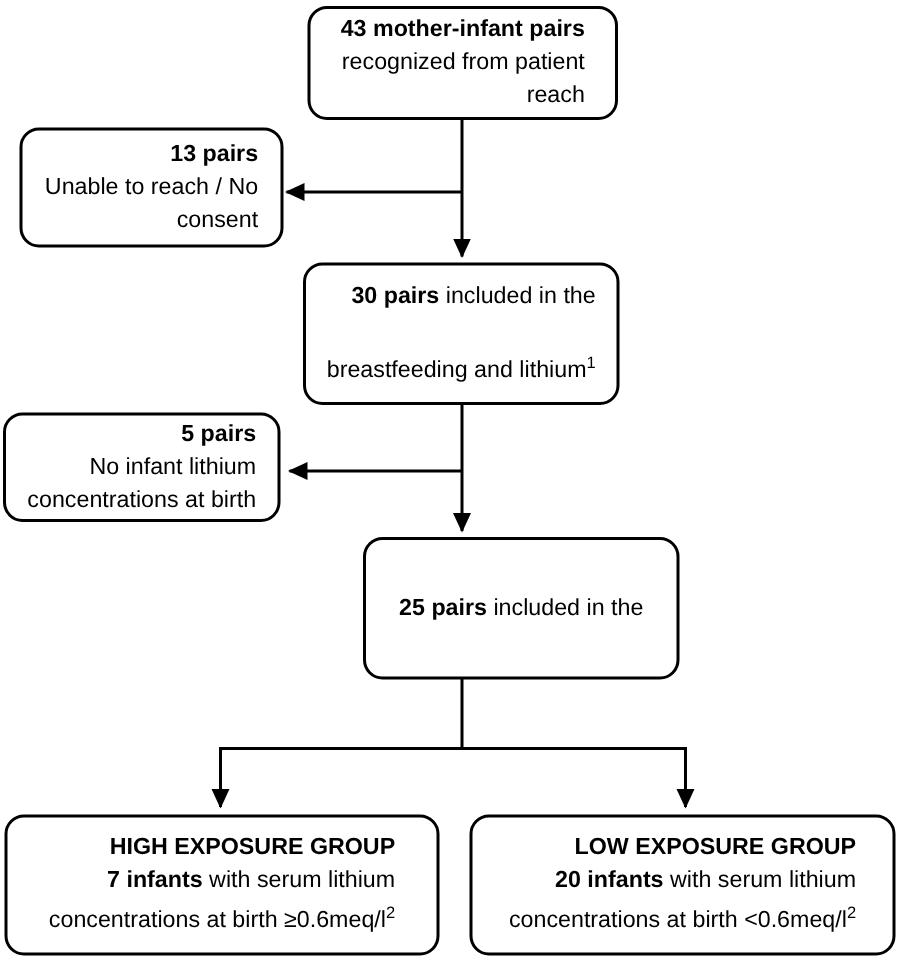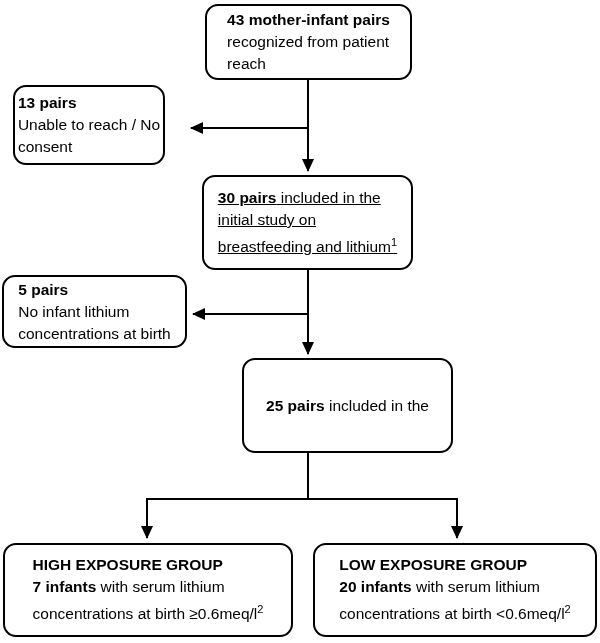--- a/index.html
+++ b/index.html
@@ -38,21 +38,21 @@
   }
   .box {
     position: absolute;
     box-sizing: border-box;
     border: 2px solid var(--line);
     border-radius: 13px;
     background: var(--box-fill);
     display: flex;
     align-items: center;
     justify-content: center;
-    text-align: left;
+    text-align: right;
   }
   .box-text {
     font-family: "Liberation Sans", "DejaVu Sans", sans-serif;
     font-size: 15.5px;
     line-height: 22px;
     color: var(--text);
     white-space: nowrap;
   }
   .box-text b { font-weight: 700; }
   .box-text sup { font-size: 11px; }
@@ -75,26 +75,26 @@
     <line x1="308" y1="314" x2="193" y2="314" marker-end="url(#arrow)"></line>
     <path class="conn" d="M308,452 L308,499 M146,499 L457,499"></path>
     <line x1="147" y1="498" x2="147" y2="538" marker-end="url(#arrow)"></line>
     <line x1="457" y1="498" x2="457" y2="538" marker-end="url(#arrow)"></line>
   </svg>
 
   <div class="box" style="left:205px; top:4px; width:207px; height:76px;">
     <div class="box-text"><b>43 mother-infant pairs</b><br><span>recognized from patient</span><br><span>reach</span></div>
   </div>
 
-  <div class="box" style="left:13px; top:85px; width:152px; height:80px;">
+  <div class="box" style="left:13px; top:85px; width:176px; height:80px;">
     <div class="box-text"><b>13 pairs</b><br><span>Unable to reach / No</span><br><span>consent</span></div>
   </div>
 
-  <div class="box" style="left:202px; top:175px; width:211px; height:95px;text-decoration:underline;">
-    <div class="box-text"><b>30 pairs</b><span> included in the</span><br><span>initial study on</span><br><span>breastfeeding and lithium</span><sup>1</sup></div>
+  <div class="box" style="left:202px; top:175px; width:211px; height:95px;">
+    <div class="box-text"><b>30 pairs</b><span> included in the</span><br><br><span>breastfeeding and lithium</span><sup>1</sup></div>
   </div>
 
   <div class="box" style="left:2px; top:275px; width:185px; height:73px;">
     <div class="box-text"><b>5 pairs</b><br><span>No infant lithium</span><br><span>concentrations at birth</span></div>
   </div>
 
   <div class="box" style="left:202px; top:358px; width:211px; height:95px;margin-left:40px;">
     <div class="box-text"><b>25 pairs</b><span> included in the</span><br></div>
   </div>
 

